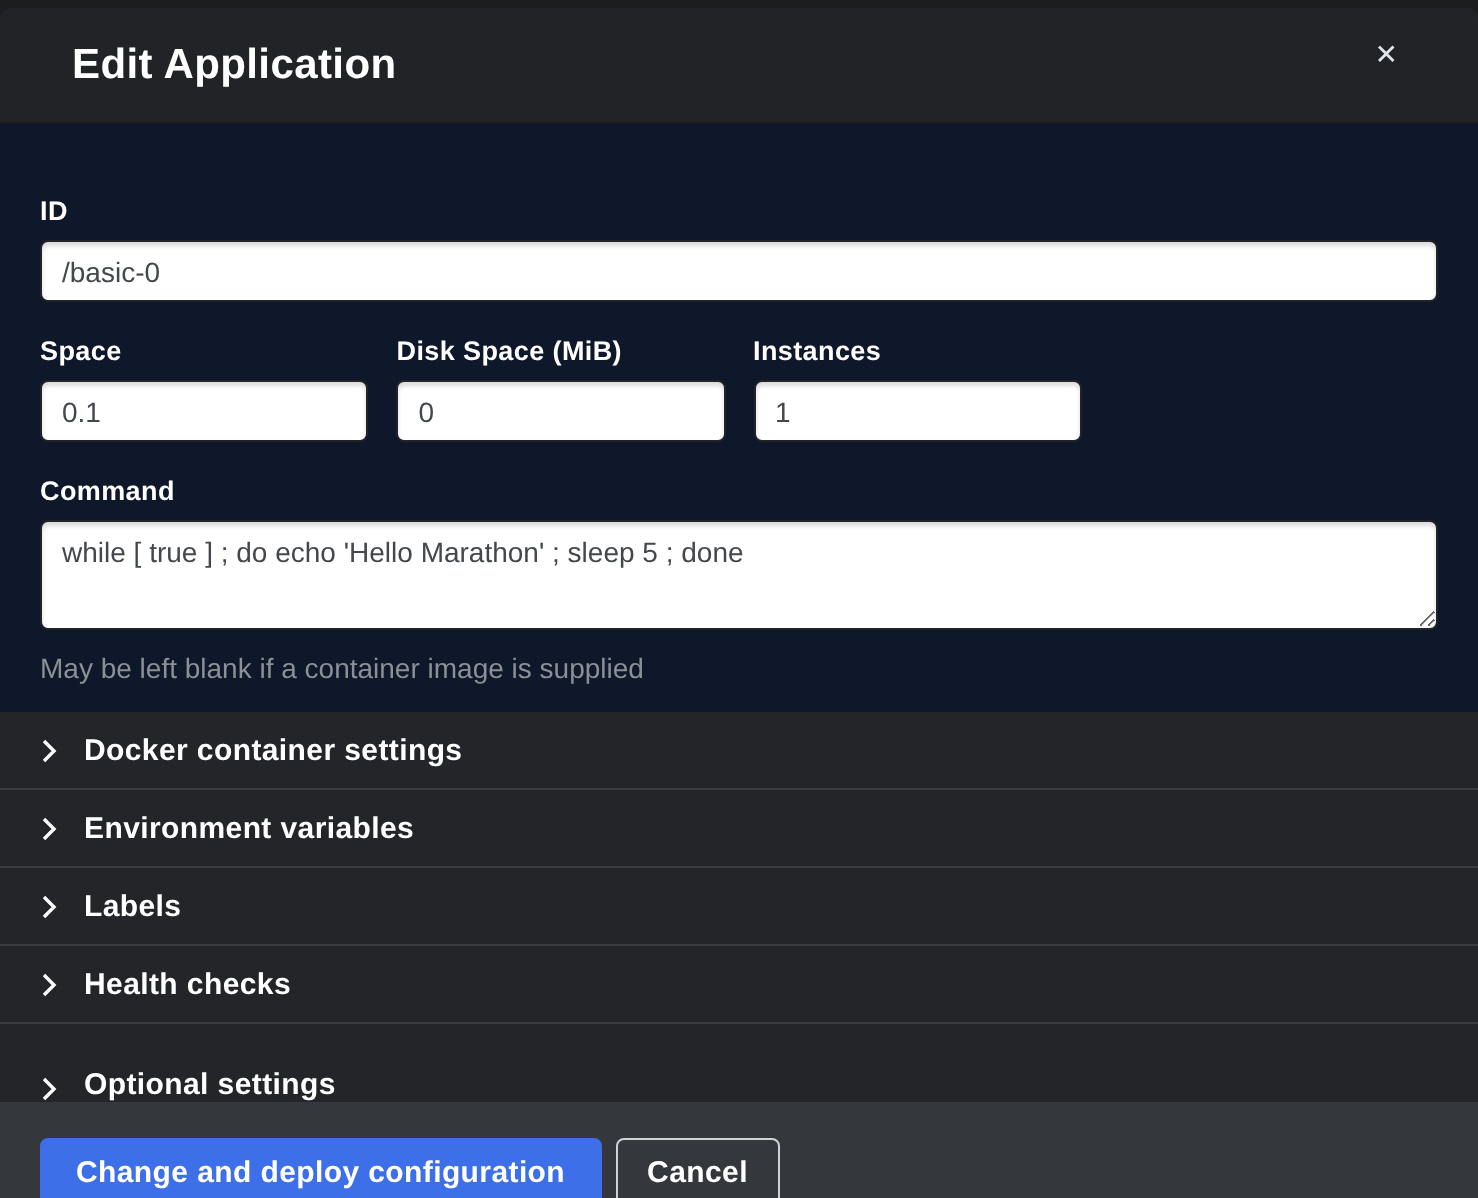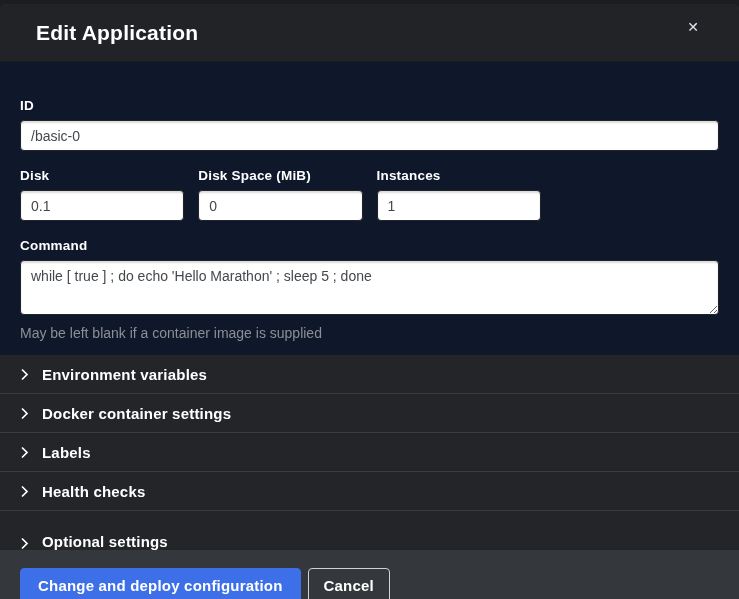--- a/index.html
+++ b/index.html
@@ -167,21 +167,21 @@
 
     <div class="modal-body">
 
       <div class="form-group">
         <label class="field-label">ID</label>
         <input class="text-input" type="text" value="/basic-0" style="">
       </div>
 
       <div class="field-row">
         <div>
-          <label class="field-label">Disk</label>
+          <label class="field-label">Space</label>
           <input class="text-input" type="text" value="0.1" style="">
         </div>
         <div>
           <label class="field-label">Disk Space (MiB)</label>
           <input class="text-input" type="text" value="0" style="">
         </div>
         <div>
           <label class="field-label">Instances</label>
           <input class="text-input" type="text" value="1" style="">
         </div>
@@ -196,30 +196,30 @@
     </div>
 
     <div class="sections">
 
       <div class="section-row">
         <span class="chevron">
           <svg width="9" height="13" viewBox="0 0 9 13">
               <path d="M2 1.5 L7 6.5 L2 11.5" stroke="#ffffff" stroke-width="1.7" fill="none"></path>
             </svg>
         </span>
+        <span class="section-label">Docker container settings</span>
+      </div>
+
+      <div class="section-row">
+        <span class="chevron">
+          <svg width="9" height="13" viewBox="0 0 9 13">
+              <path d="M2 1.5 L7 6.5 L2 11.5" stroke="#ffffff" stroke-width="1.7" fill="none"></path>
+            </svg>
+        </span>
         <span class="section-label">Environment variables</span>
-      </div>
-
-      <div class="section-row">
-        <span class="chevron">
-          <svg width="9" height="13" viewBox="0 0 9 13">
-              <path d="M2 1.5 L7 6.5 L2 11.5" stroke="#ffffff" stroke-width="1.7" fill="none"></path>
-            </svg>
-        </span>
-        <span class="section-label">Docker container settings</span>
       </div>
 
       <div class="section-row">
         <span class="chevron">
           <svg width="9" height="13" viewBox="0 0 9 13">
               <path d="M2 1.5 L7 6.5 L2 11.5" stroke="#ffffff" stroke-width="1.7" fill="none"></path>
             </svg>
         </span>
         <span class="section-label">Labels</span>
       </div>

